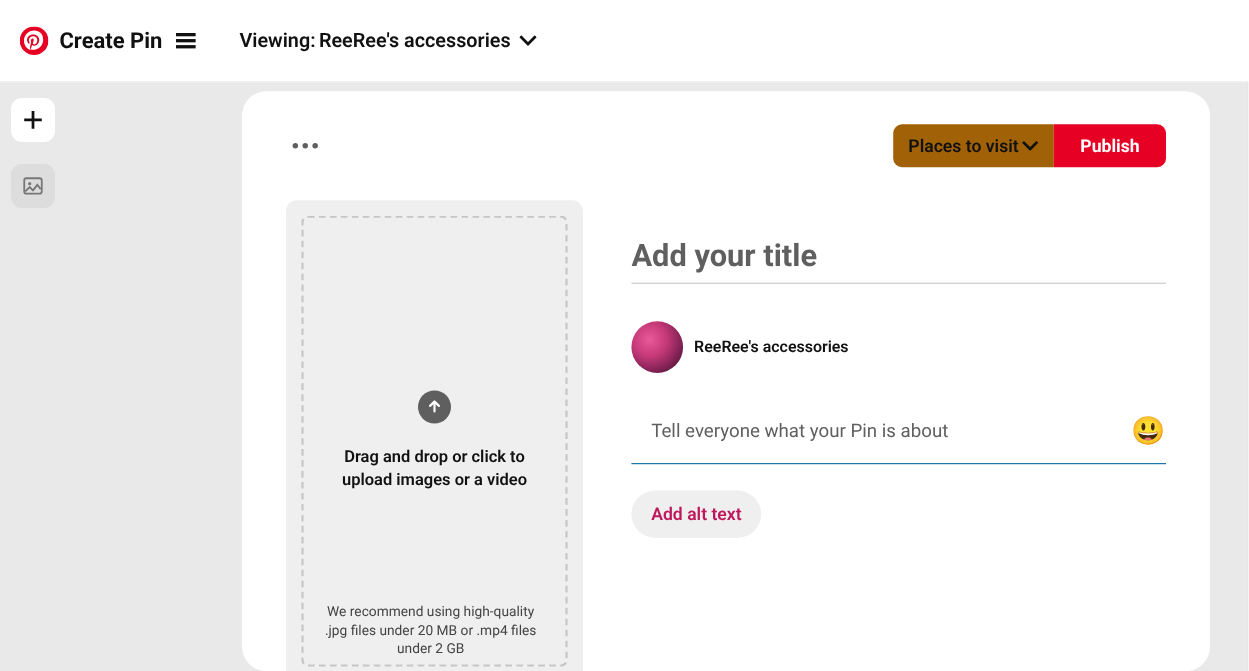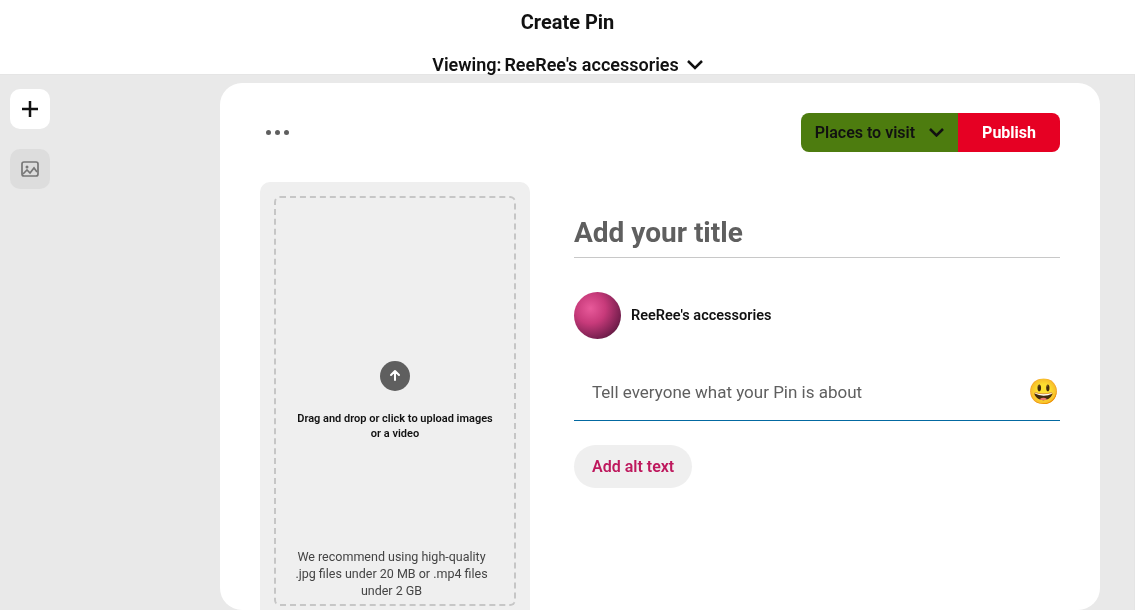--- a/index.html
+++ b/index.html
@@ -1,41 +1,41 @@
 <!DOCTYPE html>
 <html><head>
 <meta charset="utf-8">
 <style>
 * { margin:0; padding:0; box-sizing:border-box; font-family:-apple-system,BlinkMacSystemFont,"Segoe UI",Roboto,Helvetica,Arial,sans-serif; }
 body { width:1135px; height:610px; background:#fff; overflow:hidden; }
 
-.header { height:75px; display:flex; align-items:center; padding:0 18px; border-bottom:1px solid #e5e5e5; gap:10px;flex-direction:column; }
+.header { height:75px; display:flex; align-items:center; padding:0 18px; border-bottom:1px solid #e5e5e5; gap:10px; }
 .logo { width:26px; height:26px; }
 .header-title { font-size:20px; font-weight:700; color:#111; }
 .menu-icon { margin-left:2px; margin-right:30px; }
 .viewing { font-size:18px; font-weight:600; color:#111; display:flex; align-items:center; gap:8px; }
 
 .workspace { display:flex; height:535px; background:#e9e9e9; border-right:1px solid #e5e5e5; }
 .rail { width:60px; padding:14px 10px; display:flex; flex-direction:column; align-items:center; gap:20px; }
 .rail-btn { width:40px; height:40px; background:#fff; border-radius:10px; display:flex; align-items:center; justify-content:center; cursor:pointer; }
 .rail-thumb { width:40px; height:40px; background:#ddd; border-radius:10px; display:flex; align-items:center; justify-content:center; cursor:pointer; }
 
 .canvas { margin-left:160px; margin-top:8px; width:880px; height:527px; background:#fff; border-radius:22px; padding:30px 40px 0 40px; display:flex; flex-direction:column; }
 .toolbar { display:flex; align-items:center; margin-bottom:30px; }
 .dots { display:flex; gap:4px; cursor:pointer; padding:6px; }
 .dot { width:5px; height:5px; background:#5f5f5f; border-radius:50%; }
 .spacer { flex:1; }
-.board-select { background:#4d7c0f; border-radius:8px 0 0 8px; padding:10px 14px; display:flex; align-items:center; gap:14px; font-size:16px; font-weight:600; color:#111; cursor:pointer; }
+.board-select { background:#a16207; border-radius:8px 0 0 8px; padding:10px 14px; display:flex; align-items:center; gap:3px; font-size:16px; font-weight:600; color:#111; cursor:pointer; }
 .publish { background:#e60023; color:#fff; font-weight:700; font-size:16px; border:none; border-radius:0 8px 8px 0; padding:10px 24px; cursor:pointer; }
 
 .columns { display:flex; gap:44px; }
 .upload-zone { width:270px; height:438px; background:#efefef; border-radius:10px; padding:14px; }
 .upload-inner { width:100%; height:100%; border:2px dashed #c6c6c6; border-radius:6px; display:flex; flex-direction:column; align-items:center; justify-content:center; padding:16px; position:relative; cursor:pointer; }
 .upload-circle { width:30px; height:30px; background:#5f5f5f; border-radius:50%; display:flex; align-items:center; justify-content:center; margin-bottom:20px; }
-.upload-text { font-size:11px; font-weight:600; text-align:center; color:#111; line-height:1.4; }
+.upload-text { font-size:15px; font-weight:600; text-align:center; color:#111; line-height:1.4; }
 .upload-hint { position:absolute; bottom:4px; left:10px; right:17px; font-size:12.5px; color:#444; text-align:center; line-height:1.35; }
 
 .form { flex:1; padding-top:28px; }
 .title-input { width:100%; font-size:28px; font-weight:700; color:#5f5f5f; border:none; border-bottom:1px solid #c8c8c8; padding:6px 0 8px; outline:none; }
 .title-input::placeholder { color:#5f5f5f; }
 .author { display:flex; align-items:center; gap:10px; margin:34px 0 38px; }
 .avatar { width:47px; height:47px; border-radius:50%; background:radial-gradient(circle at 35% 35%, #e85a9a 0%, #c73a7a 35%, #7a2050 70%, #2a1020 100%); border:0; }
 .author-name { font-size:14.5px; font-weight:600; color:#111; }
 .desc-row { display:flex; align-items:center; gap:12px; border-bottom:1px solid #0369a1; padding-bottom:14px; margin-bottom:24px; }
 .desc-input { flex:1; border:none; font-size:17px; outline:none; padding:4px 0 4px 18px; color:#333; }

